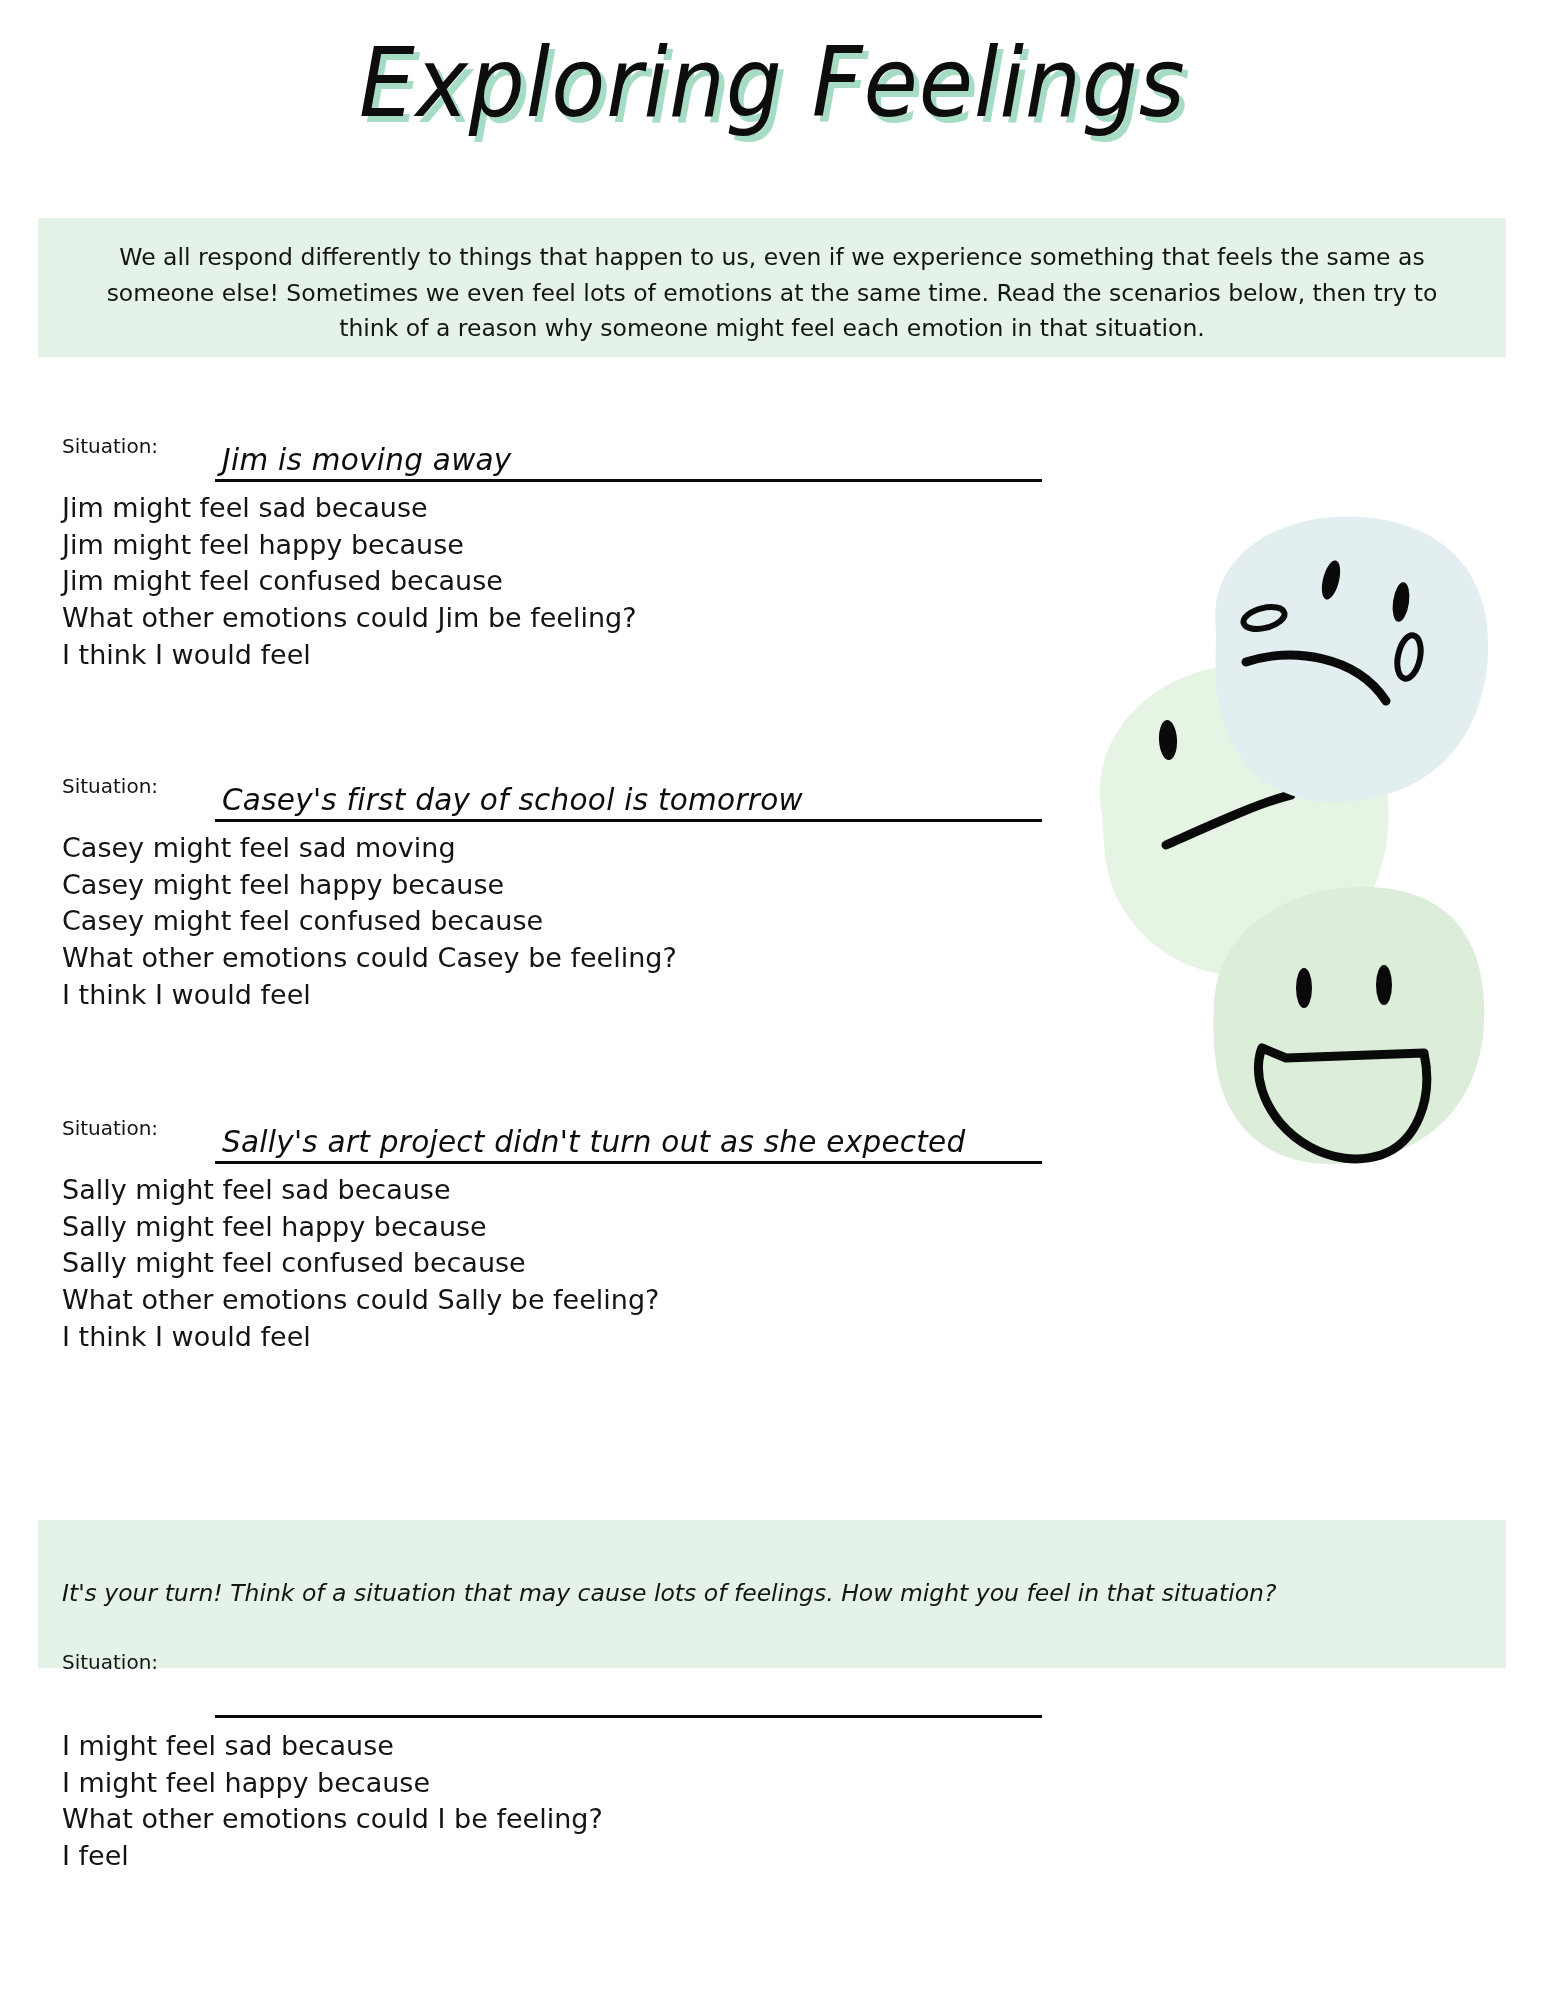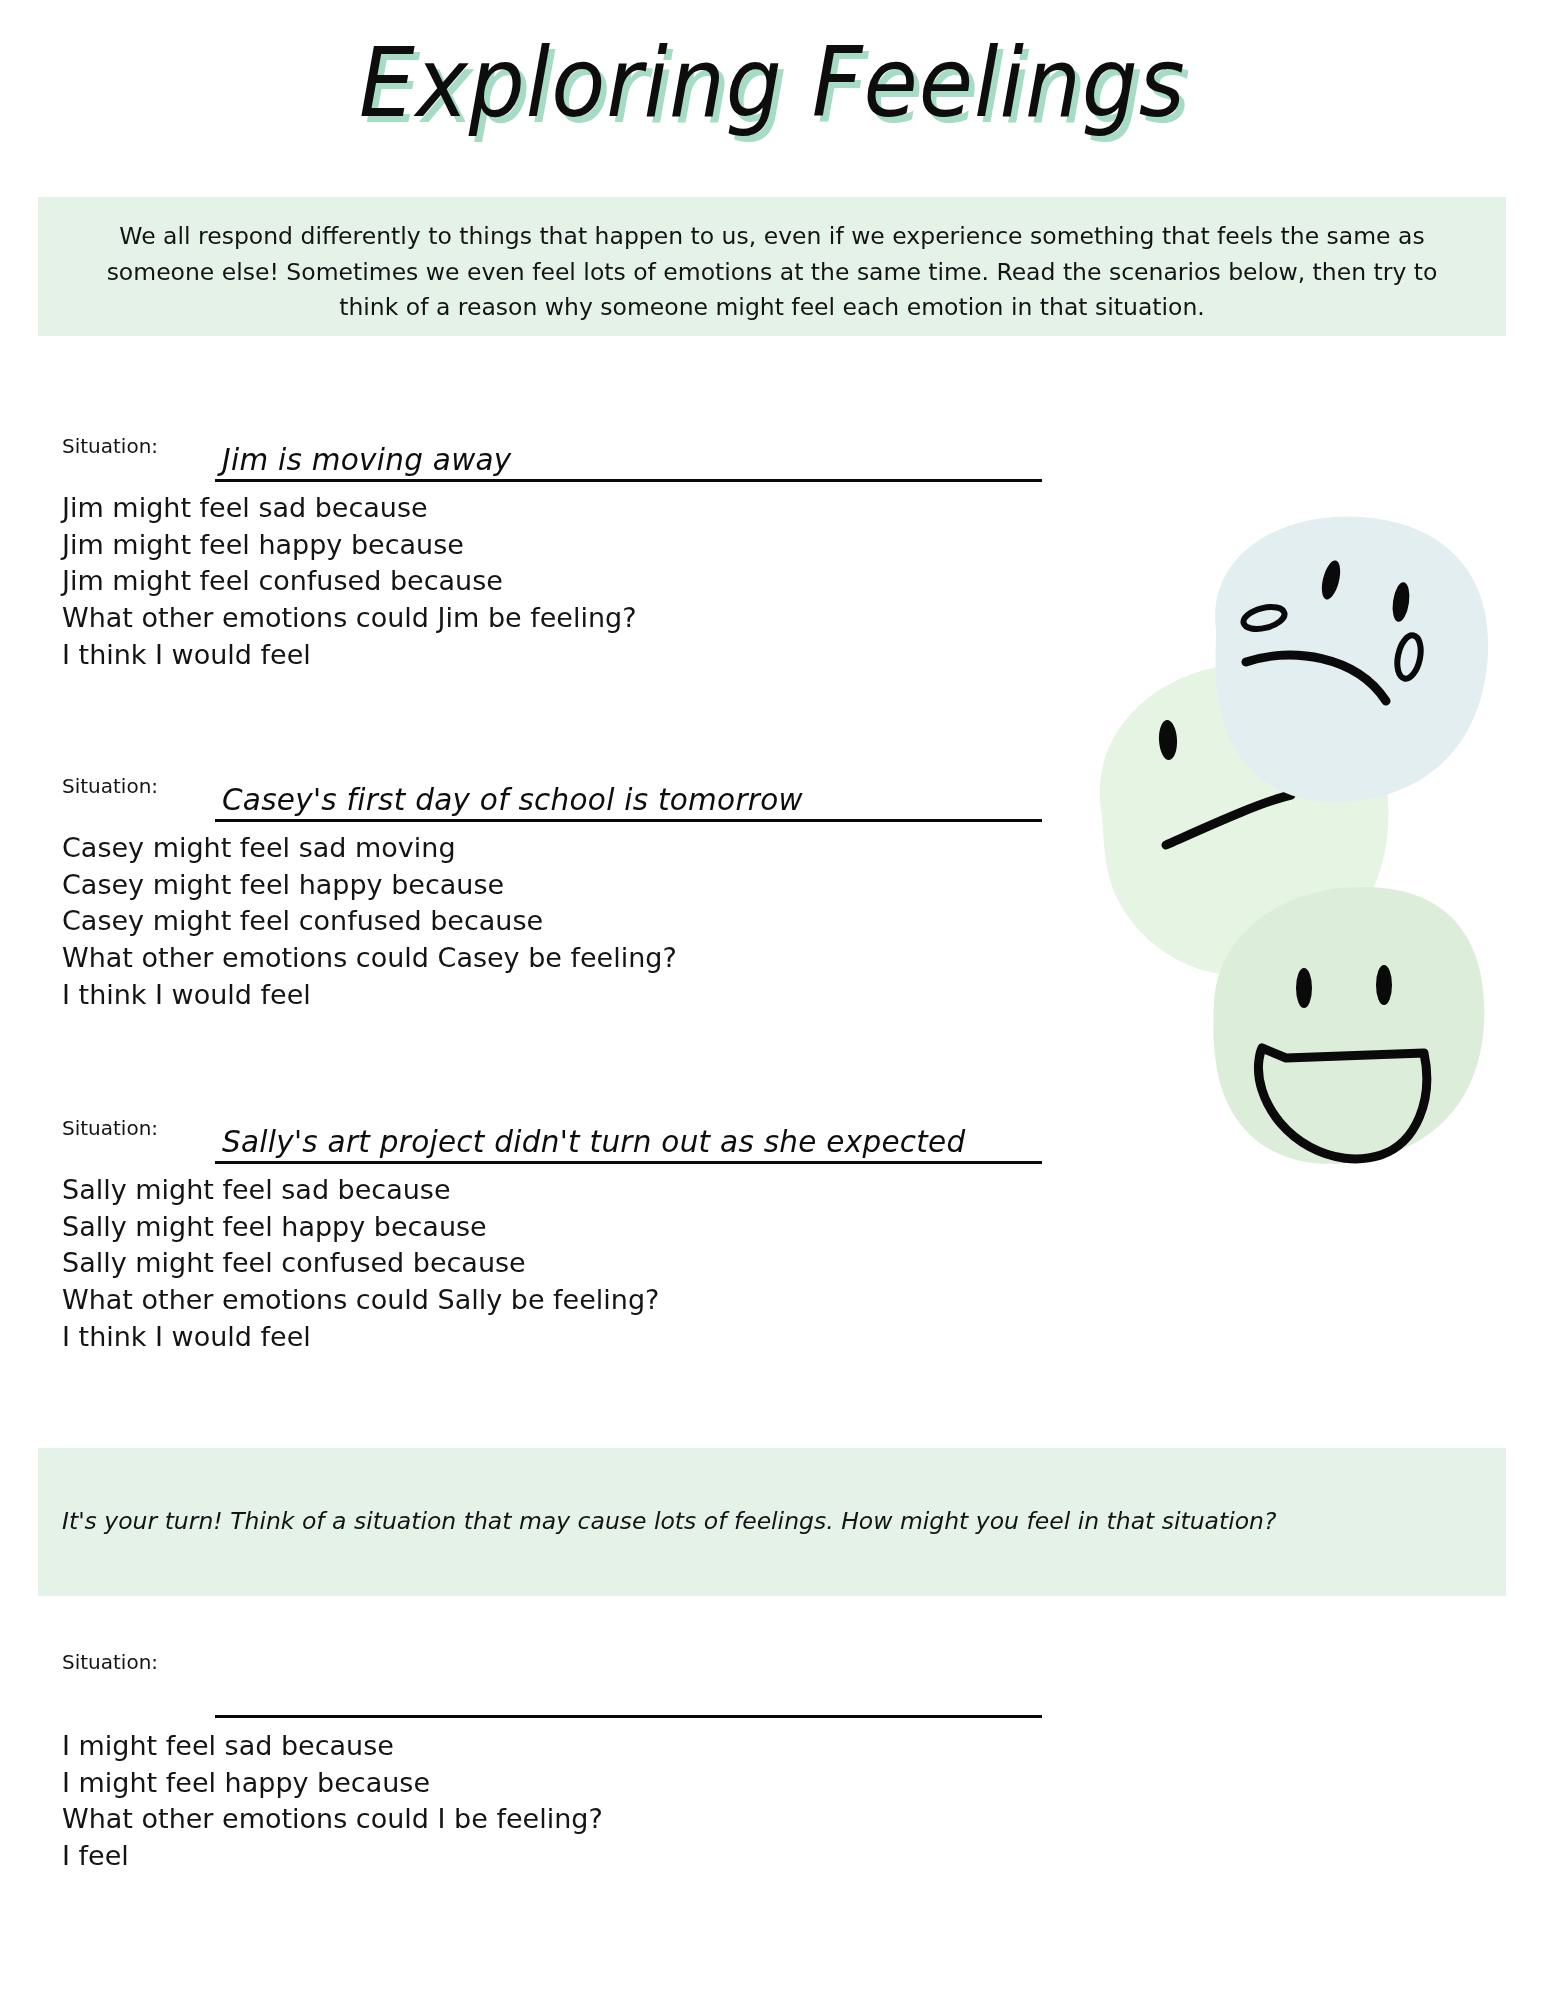--- a/index.html
+++ b/index.html
@@ -46,33 +46,33 @@
 
   
   .banner {
     position: absolute;
     left: 38px;
     width: 1468px;
     background: #e4f2e8;
     box-sizing: border-box;
   }
   .banner-intro {
-    top: 197px;
+    top: 218px;
     height: 139px;
     padding: 22px 52px 0 52px;
   }
   .banner-intro p {
     margin: 0;
     text-align: center;
     font-size: 23.5px;
     line-height: 1.52;
     color: #141414;
   }
   .banner-turn {
-    top: 1448px;
+    top: 1520px;
     height: 148px;
     display: flex;
     align-items: center;
     padding: 0 24px 0 24px;
   }
   .banner-turn p {
     margin: 0;
     font-size: 23.5px;
     font-style: italic;
     line-height: 1.5;

